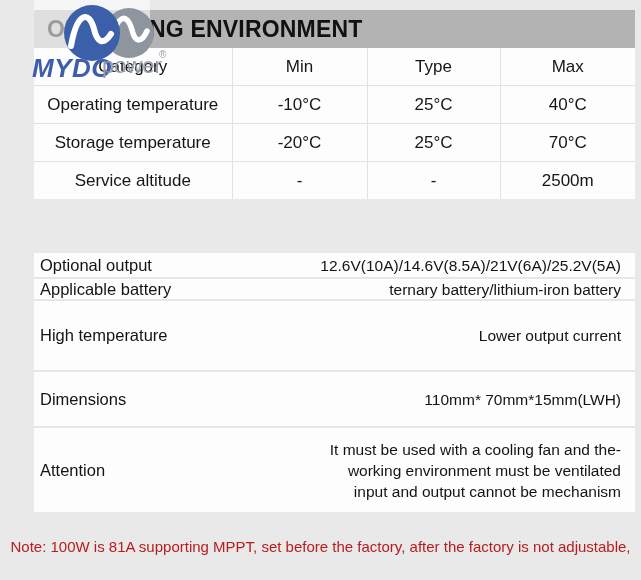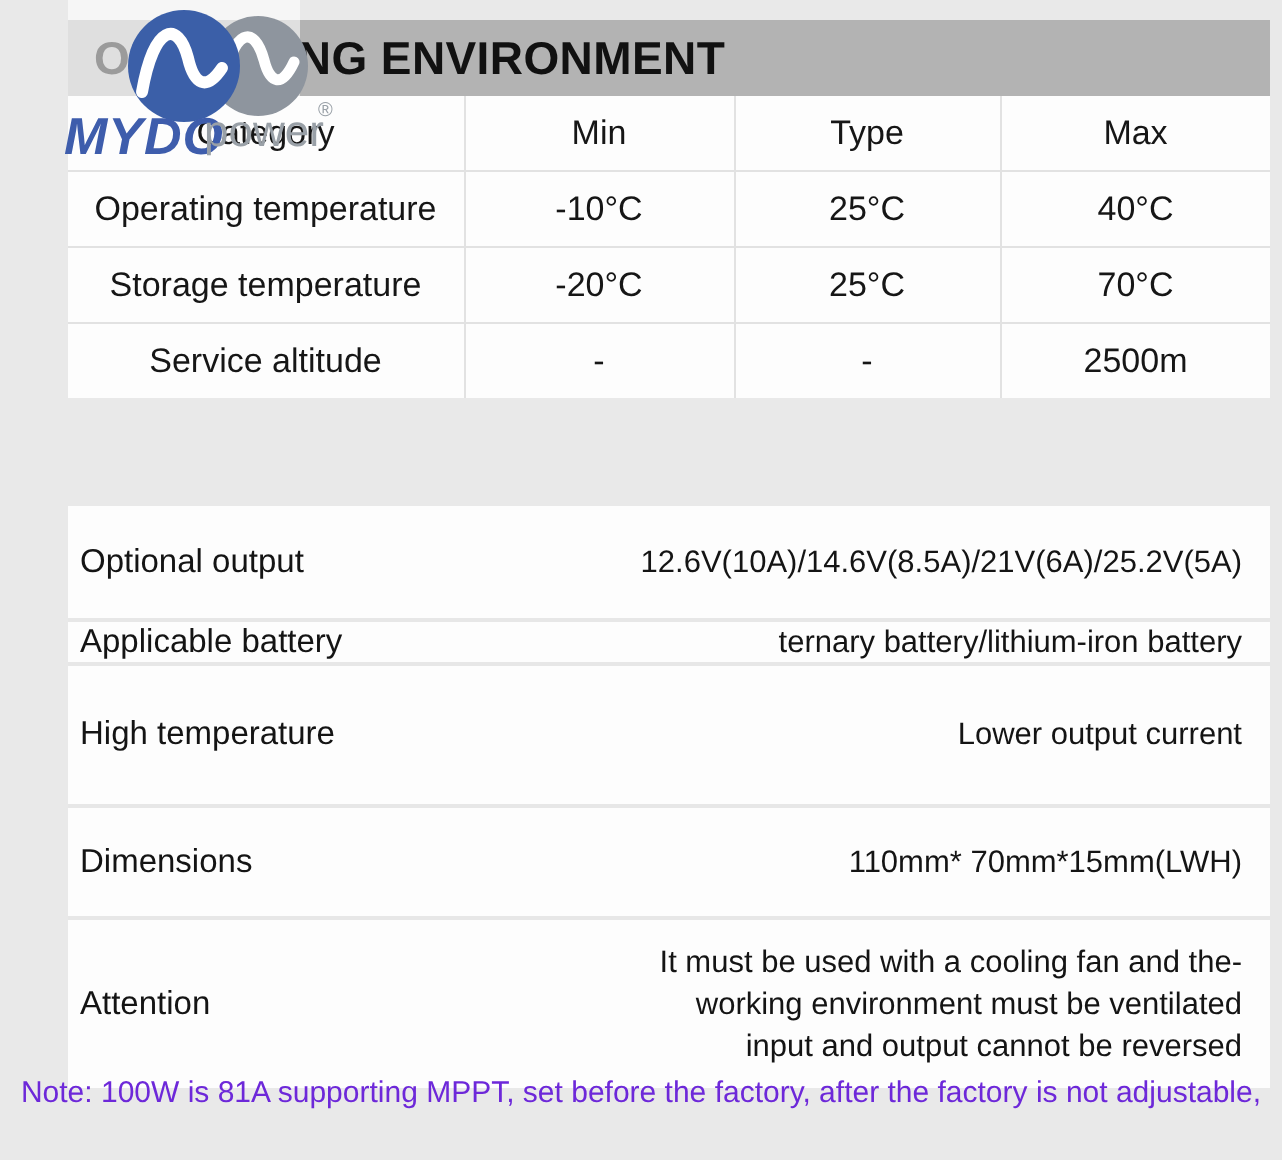--- a/index.html
+++ b/index.html
@@ -40,26 +40,26 @@
   .other-body{
     position:absolute;left:34px;top:253px;width:601px;background:#fdfdfd;
   }
   .prow{
     display:flex;justify-content:space-between;align-items:center;
     padding:0 14px 0 6px;box-sizing:border-box;
   }
   .prow + .prow{border-top:2px solid #e7e7e7;}
   .prow .lbl{font-size:16.5px;text-align:left;line-height:19px;color:#141414;}
   .prow .val{font-size:15.5px;text-align:right;line-height:21px;color:#141414;}
-  .h40{height:56px;} .h39{height:22px;} .h55{height:71px;} .h45{height:56px;} .h86{height:86px;}
+  .h40{height:24px;} .h39{height:22px;} .h55{height:71px;} .h45{height:56px;} .h86{height:86px;}
 
   
   .note{
     position:absolute;left:0;top:537px;width:641px;text-align:center;
-    font-size:15px;line-height:19px;color:#6d28d9;
+    font-size:15px;line-height:19px;color:#b91c1c;
   }
 </style>
 </head>
 <body>
 
 <div class="bar env">
   <span>OPERATING ENVIRONMENT</span>
 </div>
 
 <table class="env">
@@ -131,20 +131,20 @@
   </div>
   <div class="prow h45">
     <div class="lbl">Dimensions</div>
     <div class="val">110mm* 70mm*15mm(LWH)</div>
   </div>
   <div class="prow h86">
     <div class="lbl">Attention</div>
     <div class="val">
       <div>It must be used with a cooling fan and the-</div>
       <div>working environment must be ventilated</div>
-      <div>input and output cannot be reversed</div>
+      <div>input and output cannot be mechanism</div>
     </div>
   </div>
 </div>
 
 <div class="note">
   <div>Note: 100W is 81A supporting MPPT, set before the factory, after the factory is not adjustable,</div>
 </div>
 
 </body></html>

